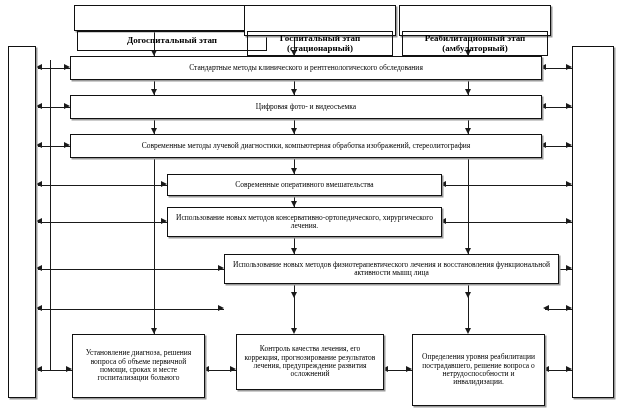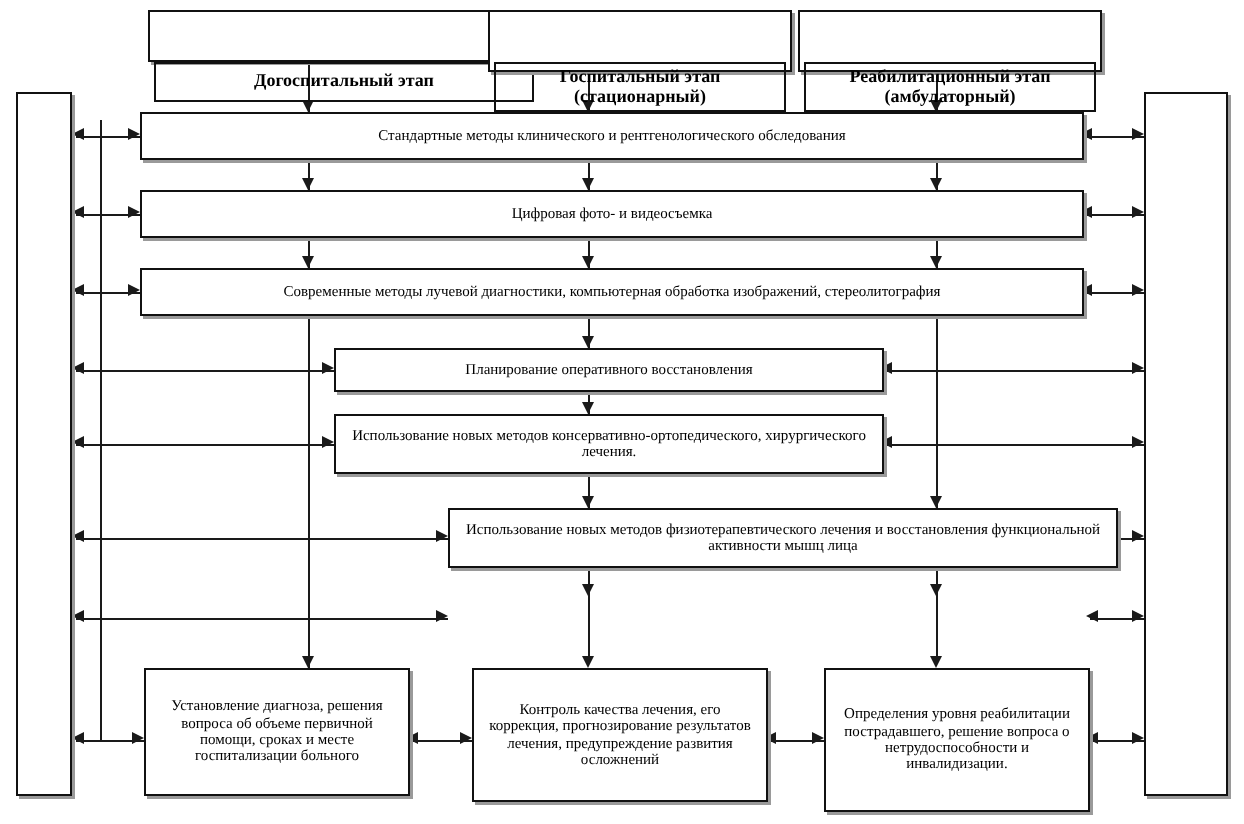--- a/index.html
+++ b/index.html
@@ -85,37 +85,37 @@
 
   <div class="box" style="left:70px;top:95px;width:472px;height:24px;font-size:7.5px;padding:0 6px;">
     <span>Цифровая фото- и видеосъемка</span>
   </div>
 
   <div class="box" style="left:70px;top:134px;width:472px;height:24px;font-size:7.5px;padding:0 6px;">
     <span>Современные методы лучевой диагностики, компьютерная обработка изображений, стереолитография</span>
   </div>
 
   <div class="box" style="left:167px;top:174px;width:275px;height:22px;font-size:7.5px;padding:0 6px;">
-    <span>Планирование оперативного восстановления</span>
+    <span>Современные оперативного вмешательства</span>
   </div>
 
   <div class="box" style="left:167px;top:207px;width:275px;height:30px;font-size:7.5px;padding:0 6px;">
     <span>Использование новых методов консервативно-ортопедического, хирургического лечения.</span>
   </div>
 
   <div class="box" style="left:224px;top:254px;width:335px;height:30px;font-size:7.5px;padding:0 6px;">
     <span>Использование новых методов физиотерапевтического лечения и восстановления функциональной активности мышц лица</span>
   </div>
 
 
   <div class="box" style="left:72px;top:334px;width:133px;height:64px;font-size:7.5px;padding:4px 5px;">
     <span>Установление диагноза, решения вопроса об объеме первичной помощи, сроках и месте госпитализации больного</span>
   </div>
 
-  <div class="box" style="left:236px;top:334px;width:148px;height:67px;font-size:7.5px;padding:0 5px;">
+  <div class="box" style="left:236px;top:334px;width:148px;height:56px;font-size:7.5px;padding:0 5px;">
     <span>Контроль качества лечения, его коррекция, прогнозирование результатов лечения, предупреждение развития осложнений</span>
   </div>
 
   <div class="box" style="left:412px;top:334px;width:133px;height:72px;font-size:7.5px;padding:0 5px;">
     <span>Определения уровня реабилитации пострадавшего, решение вопроса о нетрудоспособности и инвалидизации.</span>
   </div>
 
   <div class="ln lnv" style="left:154px;top:31px;height:334px;"></div>
   <div class="ln lnv" style="left:294px;top:36px;height:293px;"></div>
   <div class="ln lnv" style="left:468px;top:36px;height:293px;"></div>

